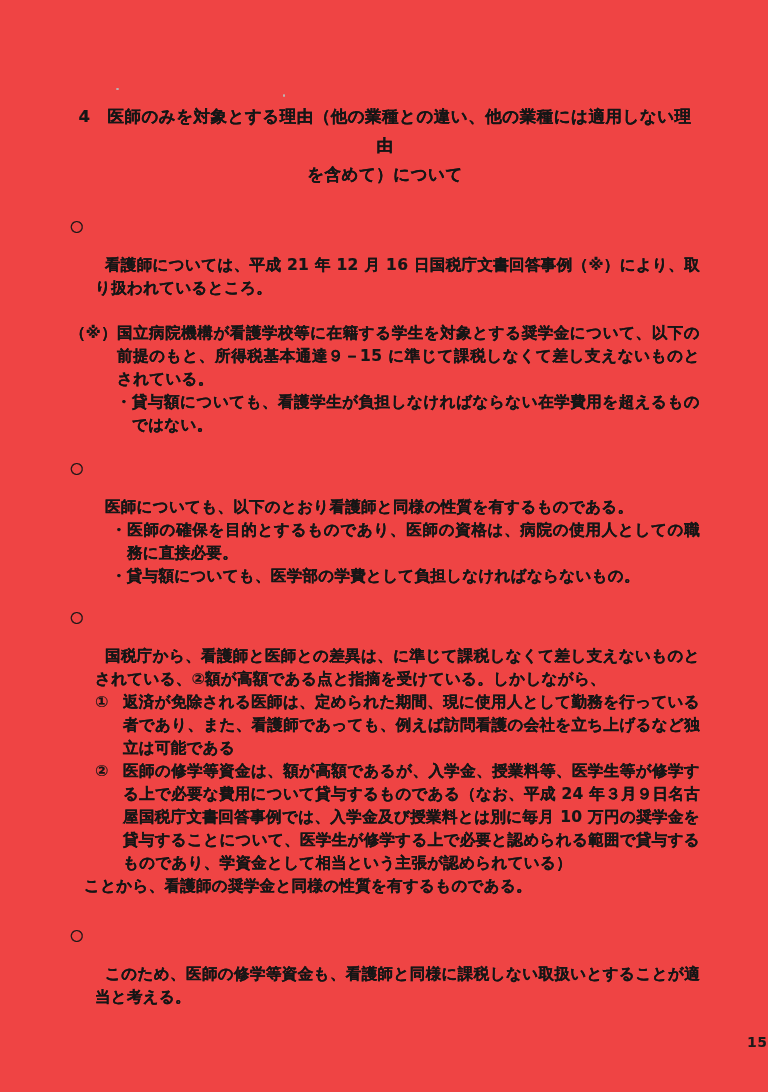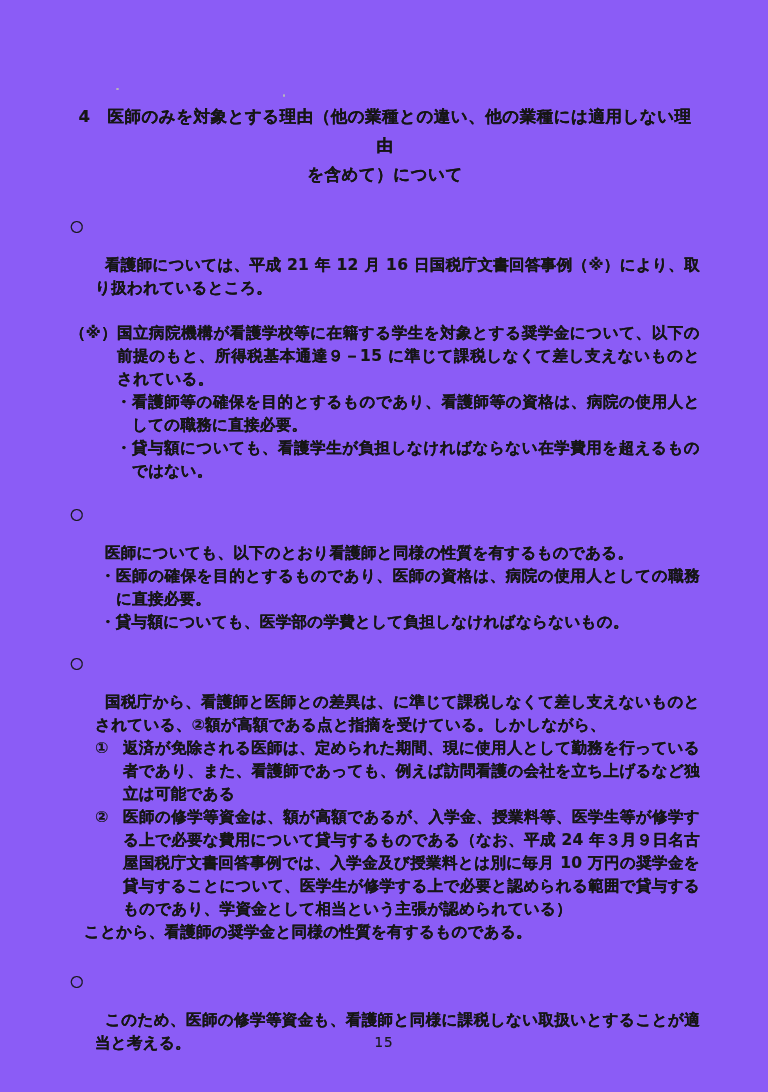--- a/index.html
+++ b/index.html
@@ -4,21 +4,21 @@
 <style>
   html, body {
     margin: 0;
     padding: 0;
     background: #ffffff;
   }
   .page {
     position: relative;
     width: 768px;
     height: 1092px;
-    background: #8b5cf6;
+    background: #ef4444;
     overflow: hidden;
     font-family: "DejaVu Sans", "Liberation Sans", sans-serif;
     color: #161616;
     font-weight: 600;
     -webkit-text-stroke: 0.2px #161616;
   }
   .content {
     position: absolute;
     left: 70px;
     top: 102px;
@@ -52,43 +52,43 @@
   .body.first-indent { text-indent: 10px; margin-top: 39px; }
   .p1 { margin-bottom: 22px; }
   .note-block { margin-bottom: 20px; }
   .note-head .marker { flex: 0 0 36px; }
   .sub-bullet {
     margin-left: 46px;
     padding-left: 16px;
     text-indent: -16px;
   }
   .p2 { margin-bottom: 18px; }
-  .p2-bullets .sub-bullet { margin-left: 30px; }
+  .p2-bullets .sub-bullet { margin-left: 41px; }
   .p3 { margin-bottom: 26px; }
   .num-item {
     display: flex;
     align-items: flex-start;
     margin-left: 25px;
   }
   .num-item .num {
     flex: 0 0 28px;
   }
   .num-item .body { flex: 1 1 auto; }
   .closing-line {
     margin-left: 14px;
   }
   .p4 { margin-bottom: 0; }
   .page-number {
     position: absolute;
     left: 0;
     right: 0;
     top: 1034px;
-    text-align: center;
+    text-align: right;
     font-size: 13.5px;
-    font-weight: 400;
+    font-weight: 700;
     letter-spacing: 1px;
     color: #1a1a1a;
   }
   .speck {
     position: absolute;
     background: #b9b9b9;
     border-radius: 50%;
   }
 </style>
 </head>
@@ -105,21 +105,20 @@
     <div class="para p1">
       <span class="marker">○</span>
       <div class="body first-indent">看護師については、平成 21 年 12 月 16 日国税庁文書回答事例（※）により、取り扱われているところ。</div>
     </div>
 
     <div class="note-block">
       <div class="para note-head">
         <span class="marker">（※）</span>
         <div class="body">国立病院機構が看護学校等に在籍する学生を対象とする奨学金について、以下の前提のもと、所得税基本通達９－15 に準じて課税しなくて差し支えないものとされている。</div>
       </div>
-      <div class="sub-bullet"><span>・</span><span>看護師等の確保を目的とするものであり、看護師等の資格は、病院の使用人としての職務に直接必要。</span></div>
       <div class="sub-bullet"><span>・</span><span>貸与額についても、看護学生が負担しなければならない在学費用を超えるものではない。</span></div>
     </div>
 
     <div class="p2">
       <div class="para">
         <span class="marker">○</span>
         <div class="body first-indent">医師についても、以下のとおり看護師と同様の性質を有するものである。</div>
       </div>
       <div class="p2-bullets">
         <div class="sub-bullet"><span>・</span><span>医師の確保を目的とするものであり、医師の資格は、病院の使用人としての職務に直接必要。</span></div>

